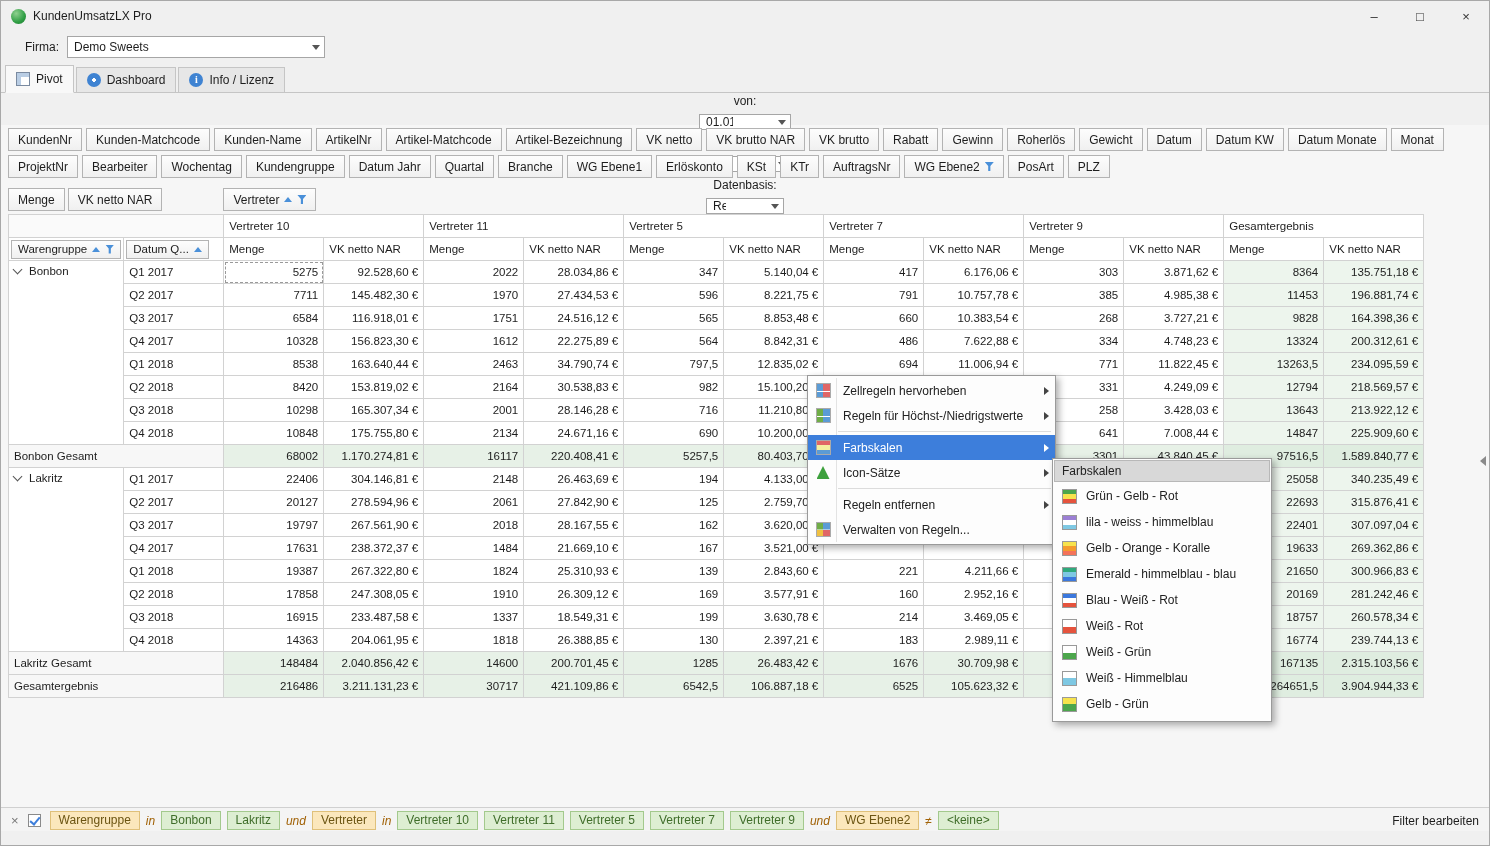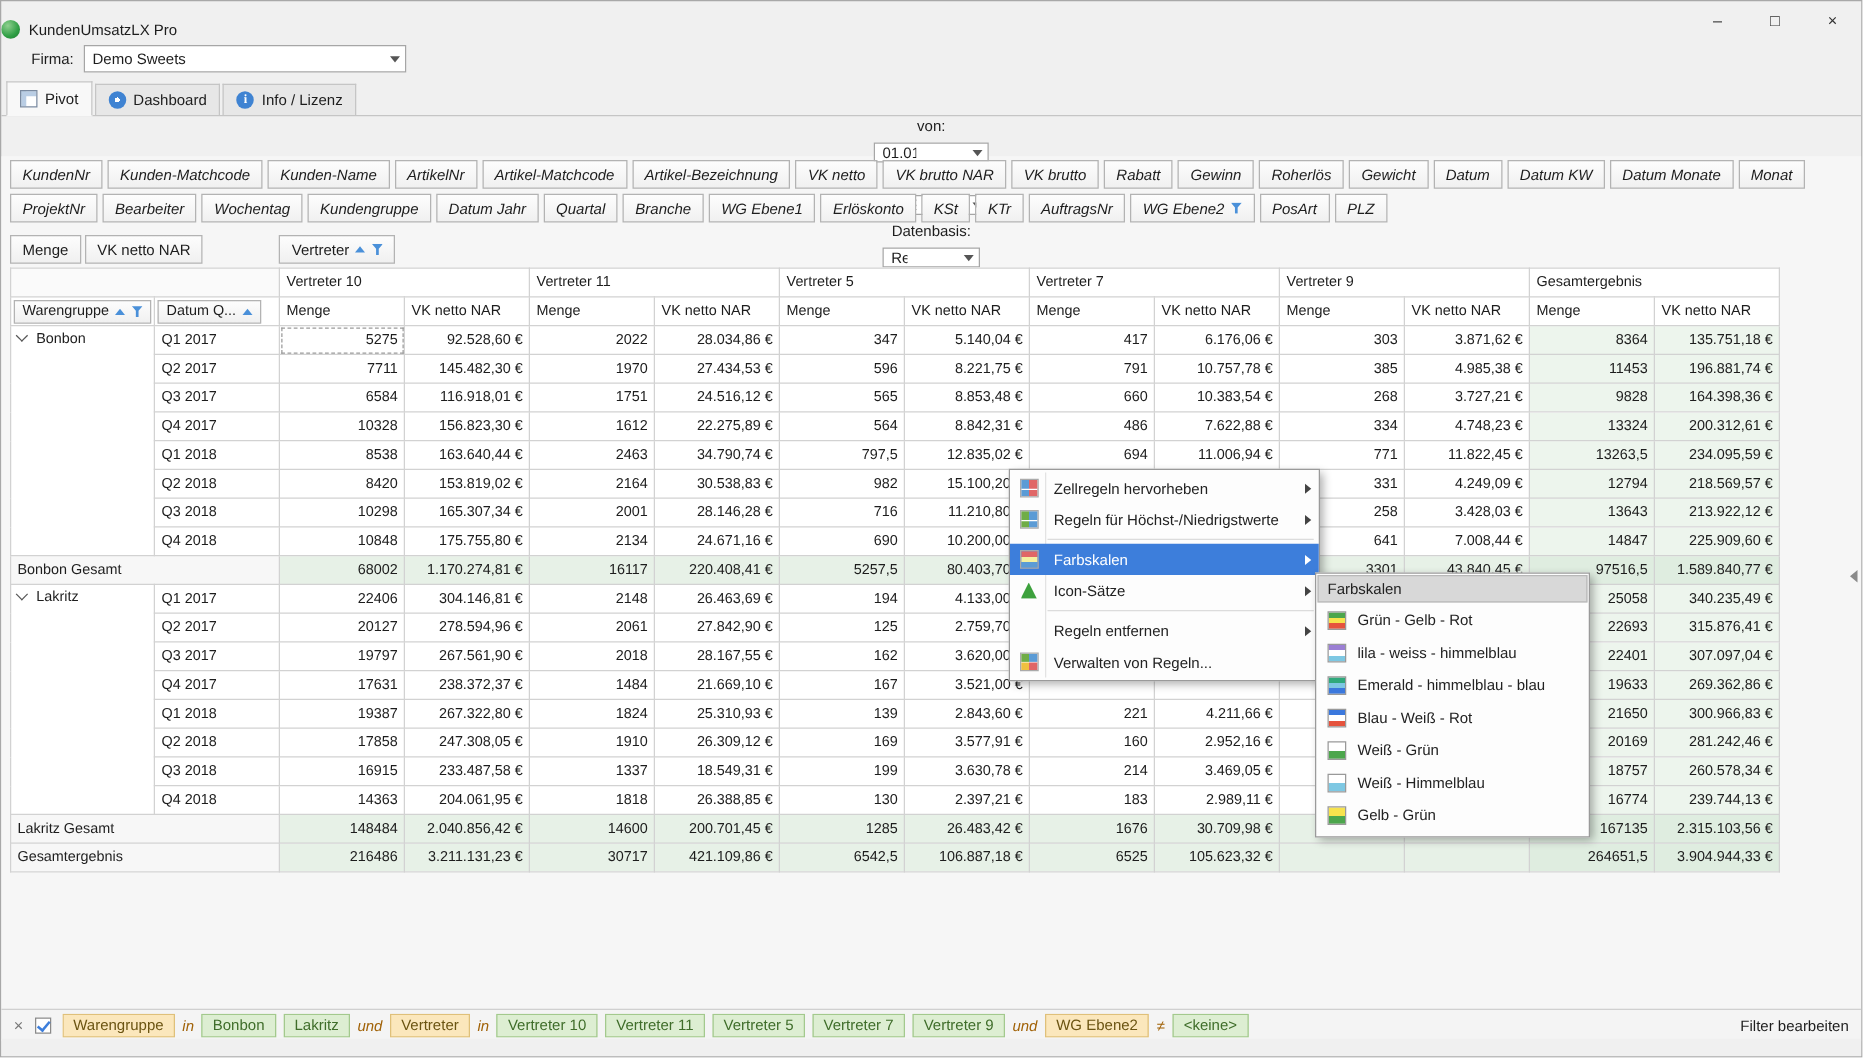--- a/index.html
+++ b/index.html
@@ -1,21 +1,21 @@
 <!DOCTYPE html>
 <html><head>
 <meta charset="utf-8">
 <style>
 *{box-sizing:border-box;margin:0;padding:0;}
 html,body{width:1490px;height:846px;}
 body{font-family:"Liberation Sans",sans-serif;font-size:12px;color:#1d1d1d;background:#e9e9e9;}
 #window{position:relative;width:1490px;height:846px;background:#f0f0f0;overflow:hidden;border:1px solid #a8a8a8;}
 
 
-#titlebar{position:absolute;top:0;left:0;right:0;height:30px;display:flex;align-items:flex-end;}
+#titlebar{position:absolute;top:0;left:0;right:0;height:30px;display:flex;align-items:center;padding-left:10px;}
 .app-logo-icon{display:inline-block;width:15px;height:15px;border-radius:50%;background:radial-gradient(circle at 35% 30%,#8fd08f,#2f9e44 60%,#1e7a30);margin-right:7px;}
 #win-controls{position:absolute;right:0;top:0;height:30px;display:flex;}
 .win-btn{width:46px;height:30px;border:none;background:transparent;font-size:13px;color:#333;font-family:inherit;}
 
 
 #firma-row{position:absolute;top:32px;left:0;height:28px;display:flex;align-items:center;padding-left:24px;gap:8px;}
 .combo{height:22px;background:#fff;border:1px solid #a6a6a6;display:inline-flex;align-items:center;padding-left:6px;gap:36px;}
 .combo .val{flex:1;overflow:hidden;white-space:nowrap;}
 .dd{width:17px;height:100%;display:inline-flex;align-items:center;justify-content:center;margin-left:4px;flex:none;}
 .dd::after{content:"";border-left:4px solid transparent;border-right:4px solid transparent;border-top:5px solid #555;}
@@ -49,21 +49,21 @@
 .print-icon{display:inline-block;width:16px;height:11px;background:#c9c9c9;border:1px solid #7e7e7e;border-radius:1px;position:relative;margin-top:3px;}
 .print-icon::before{content:"";position:absolute;top:-5px;left:3px;width:8px;height:4px;background:#e7e7e7;border:1px solid #7e7e7e;}
 .presentation-icon{display:inline-block;width:16px;height:11px;border:1px solid #666;background:#dbe9f8;position:relative;margin-top:1px;}
 .presentation-icon::after{content:"";position:absolute;left:5px;bottom:-5px;width:4px;height:4px;background:#666;}
 .chart-icon{display:inline-block;width:16px;height:16px;background:linear-gradient(#4472c4 0 0) left 1px bottom 1px/4px 8px no-repeat,linear-gradient(#ed7d31 0 0) left 6px bottom 1px/4px 12px no-repeat,linear-gradient(#70ad47 0 0) left 11px bottom 1px/4px 6px no-repeat;}
 
 
 #content-bg{position:absolute;top:124px;left:0;right:0;top:124px;height:682px;background:#f6f6f6;}
 
 
-.fields{position:absolute;left:7px;display:flex;gap:4px;white-space:nowrap;font-style:italic;}
+.fields{position:absolute;left:7px;display:flex;gap:4px;white-space:nowrap;}
 #fields1{top:127px;}
 #fields2{top:154px;}
 .chip{height:23px;border:1px solid #b3b3b3;background:linear-gradient(#fdfdfd,#f0f0f0);display:inline-flex;align-items:center;gap:5px;padding:0 9px;white-space:nowrap;color:#1d1d1d;}
 .chip.small{height:19px;padding:0 6px;}
 .sort-asc{display:inline-block;width:0;height:0;border-left:4px solid transparent;border-right:4px solid transparent;border-bottom:5px solid #4a90d9;}
 .funnel{display:inline-block;width:9px;height:9px;background:#4a90d9;clip-path:polygon(0 0,100% 0,62% 45%,62% 100%,38% 100%,38% 45%);}
 
 
 #pivot-chips{position:absolute;top:187px;left:7px;display:flex;gap:3px;}
 #col-field-chip{margin-left:58px;}
@@ -719,26 +719,34 @@
       <div class="submenu-header">Farbskalen</div>
       <div class="submenu-item">
         <span class="scale-icon" style="background: linear-gradient(rgb(76, 166, 76) 0px, rgb(76, 166, 76) 33%, rgb(247, 227, 77) 33%, rgb(247, 227, 77) 66%, rgb(229, 83, 61) 66%, rgb(229, 83, 61) 100%);"></span>
         <span>Grün - Gelb - Rot</span>
       </div>
       <div class="submenu-item">
         <span class="scale-icon" style="background: linear-gradient(rgb(155, 127, 212) 0px, rgb(155, 127, 212) 33%, rgb(255, 255, 255) 33%, rgb(255, 255, 255) 66%, rgb(126, 200, 227) 66%, rgb(126, 200, 227) 100%);"></span>
         <span>lila - weiss - himmelblau</span>
       </div>
       <div class="submenu-item">
+        <span class="scale-icon" style="background: linear-gradient(rgb(247, 227, 77) 0px, rgb(247, 227, 77) 33%, rgb(245, 155, 45) 33%, rgb(245, 155, 45) 66%, rgb(244, 115, 90) 66%, rgb(244, 115, 90) 100%);"></span>
+        <span>Gelb - Orange - Koralle</span>
+      </div>
+      <div class="submenu-item">
         <span class="scale-icon" style="background: linear-gradient(rgb(47, 169, 124) 0px, rgb(47, 169, 124) 33%, rgb(126, 200, 227) 33%, rgb(126, 200, 227) 66%, rgb(59, 120, 221) 66%, rgb(59, 120, 221) 100%);"></span>
         <span>Emerald - himmelblau - blau</span>
       </div>
       <div class="submenu-item">
         <span class="scale-icon" style="background: linear-gradient(rgb(59, 120, 221) 0px, rgb(59, 120, 221) 33%, rgb(255, 255, 255) 33%, rgb(255, 255, 255) 66%, rgb(229, 83, 61) 66%, rgb(229, 83, 61) 100%);"></span>
         <span>Blau - Weiß - Rot</span>
+      </div>
+      <div class="submenu-item">
+        <span class="scale-icon" style="background: linear-gradient(rgb(255, 255, 255) 0px, rgb(255, 255, 255) 50%, rgb(229, 83, 61) 50%, rgb(229, 83, 61) 100%);"></span>
+        <span>Weiß - Rot</span>
       </div>
       <div class="submenu-item">
         <span class="scale-icon" style="background: linear-gradient(rgb(255, 255, 255) 0px, rgb(255, 255, 255) 50%, rgb(76, 166, 76) 50%, rgb(76, 166, 76) 100%);"></span>
         <span>Weiß - Grün</span>
       </div>
       <div class="submenu-item">
         <span class="scale-icon" style="background: linear-gradient(rgb(255, 255, 255) 0px, rgb(255, 255, 255) 50%, rgb(126, 200, 227) 50%, rgb(126, 200, 227) 100%);"></span>
         <span>Weiß - Himmelblau</span>
       </div>
       <div class="submenu-item">

